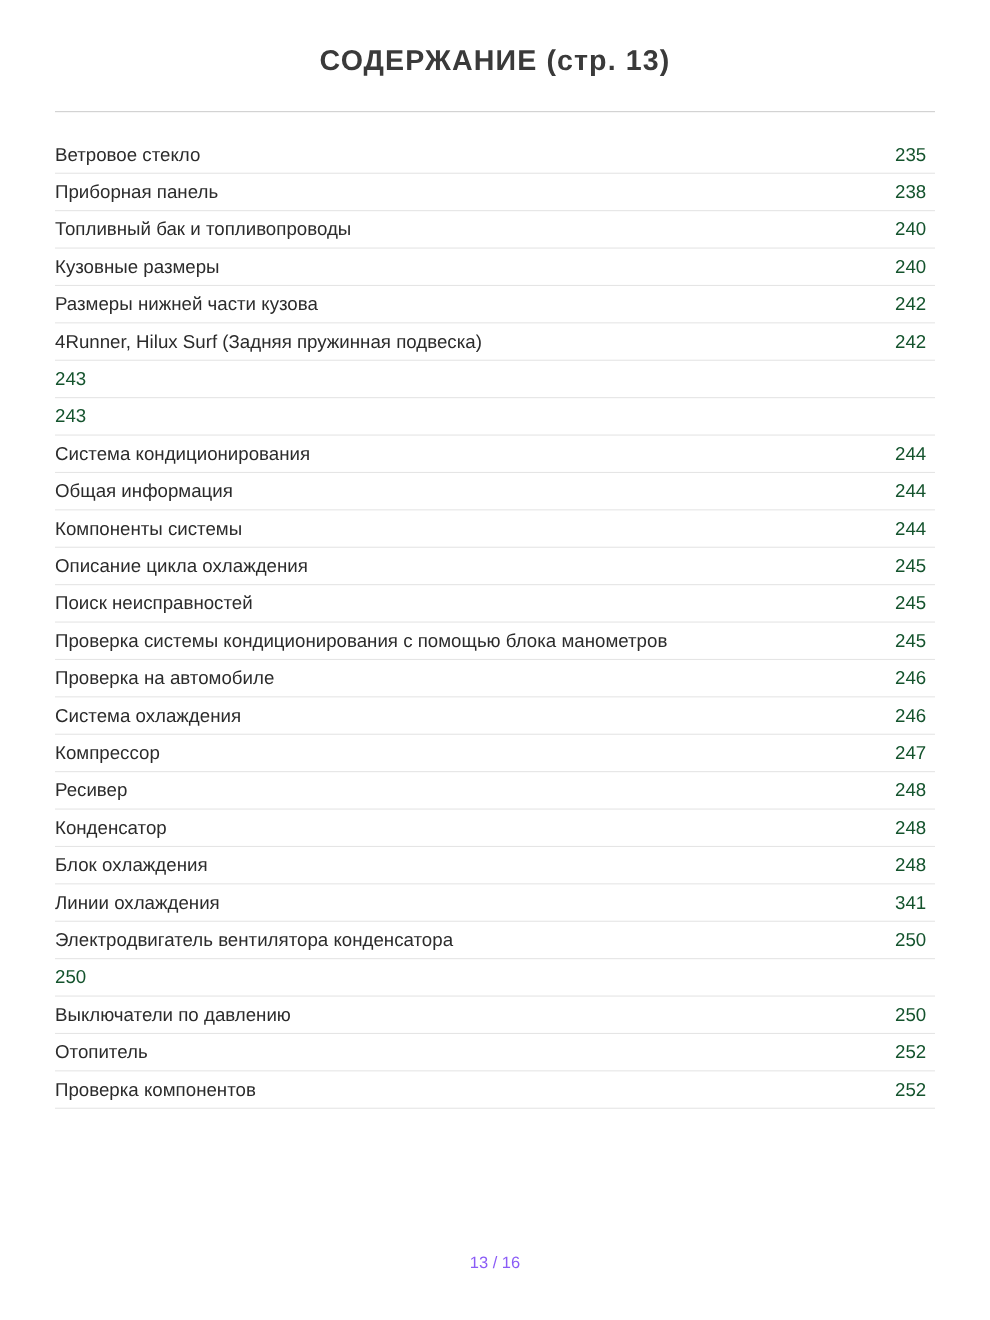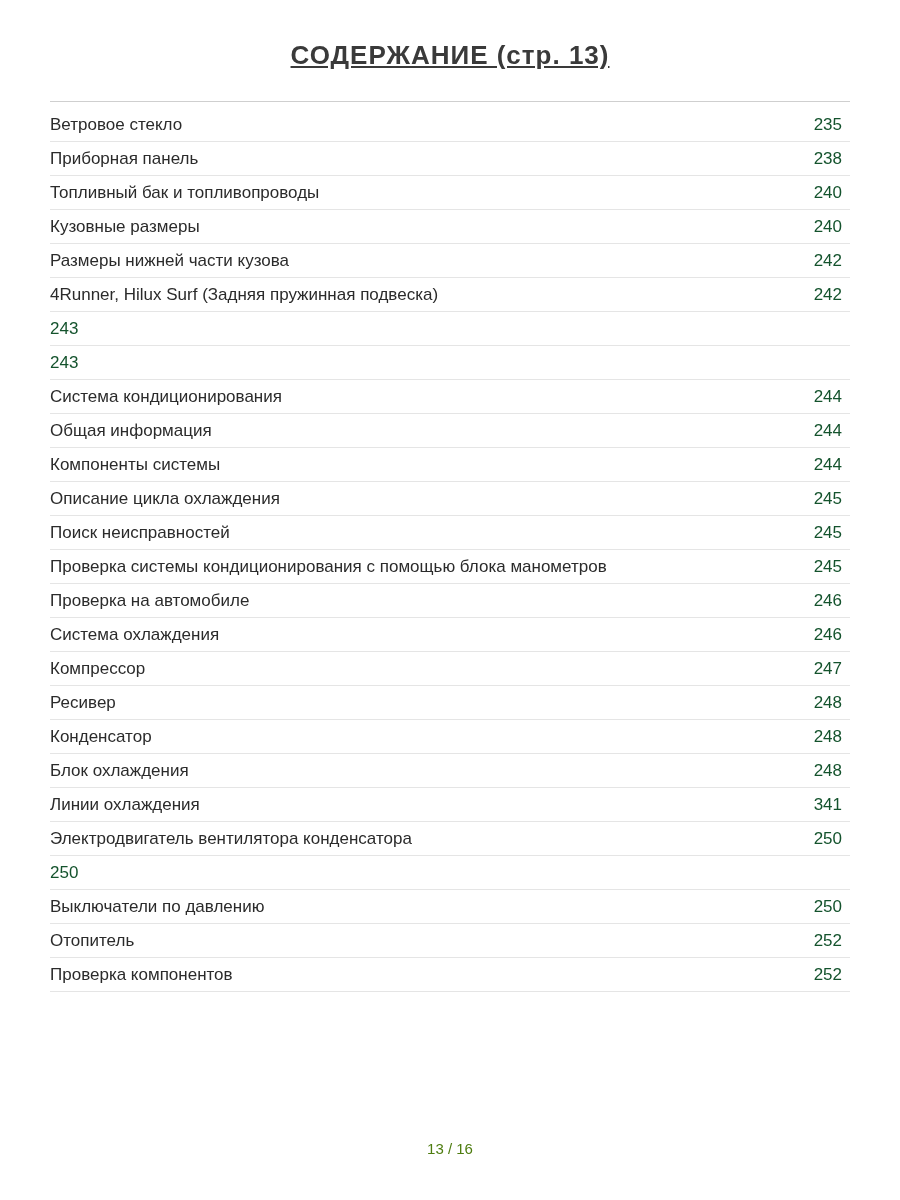--- a/index.html
+++ b/index.html
@@ -20,30 +20,29 @@
     margin: 0 auto;
   }
   .title {
     margin: 0;
     padding-top: 40px;
     text-align: center;
     font-size: 26px;
     font-weight: 700;
     letter-spacing: 1px;
     color: #3a3a3a;
-    text-decoration: underline;
   }
   .title-rule {
     border: none;
     border-top: 1px solid #cfcfcf;
     margin: 30px 0 0 0;
     height: 0;
   }
   .toc {
-    margin-top: 6px;
+    margin-top: 22px;
   }
   .toc-row {
     display: flex;
     justify-content: space-between;
     align-items: center;
     height: 33px;
     border-bottom: 1px solid #e5e5e5;
     font-size: 17px;
     cursor: pointer;
   }
@@ -56,21 +55,21 @@
     padding-right: 8px;
     white-space: nowrap;
   }
   .footer {
     position: absolute;
     left: 0;
     right: 0;
     top: 1140px;
     text-align: center;
     font-size: 15px;
-    color: #4d7c0f;
+    color: #8b5cf6;
   }
 </style>
 </head>
 <body>
 
 <div class="page">
   <div class="content">
     <h1 class="title">СОДЕРЖАНИЕ (стр. 13)</h1>
     <hr class="title-rule">
     <div class="toc" id="toc-list">

